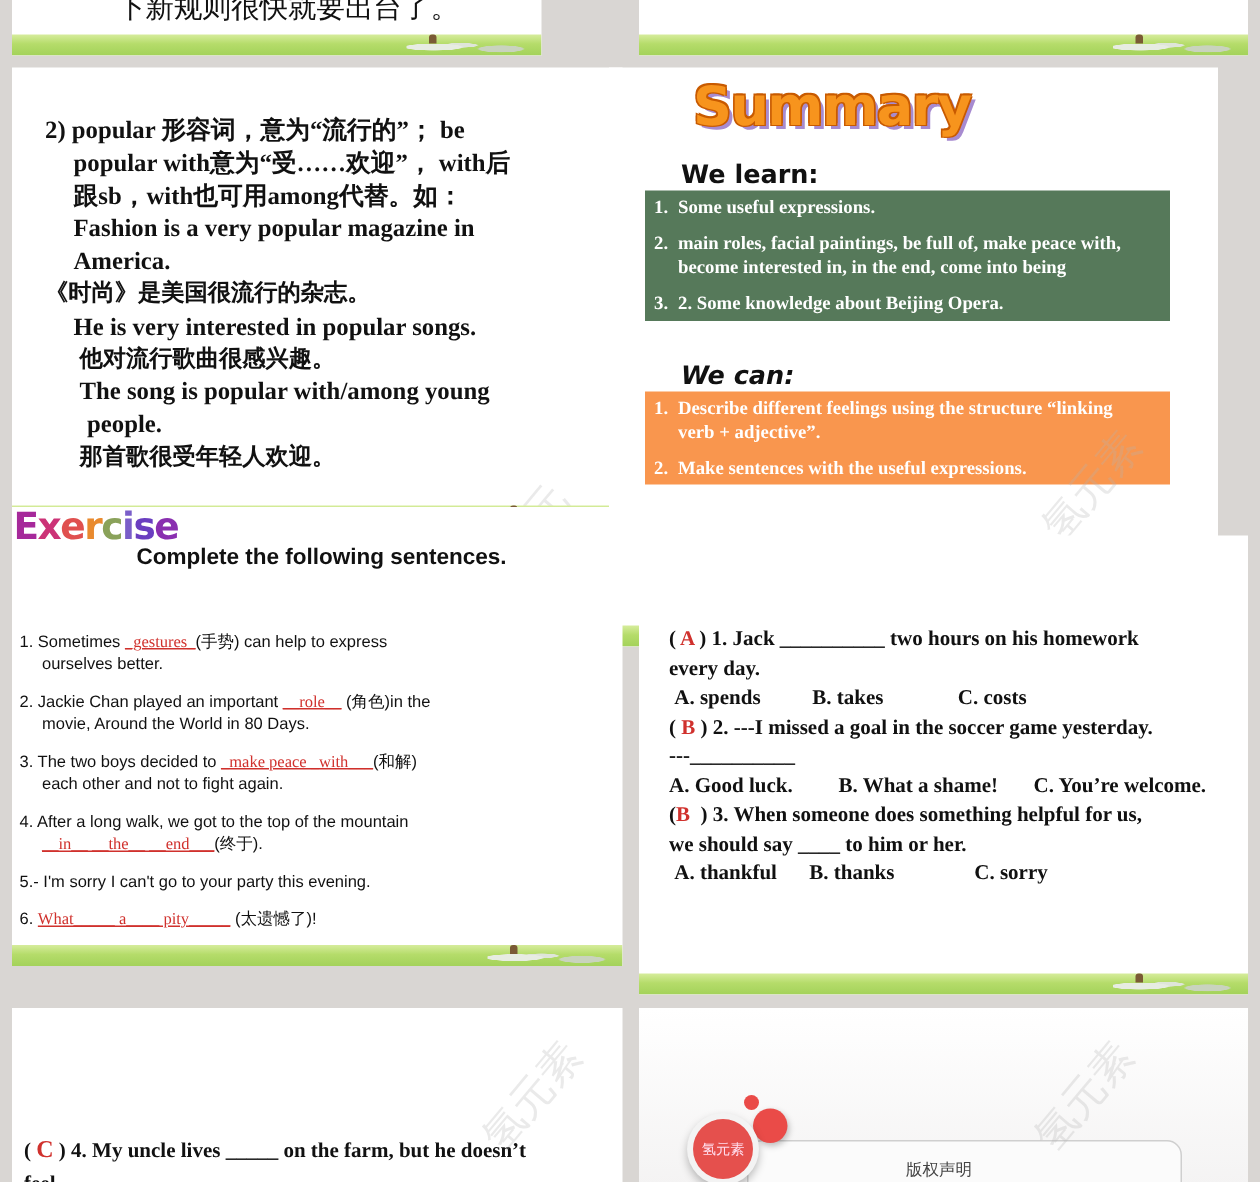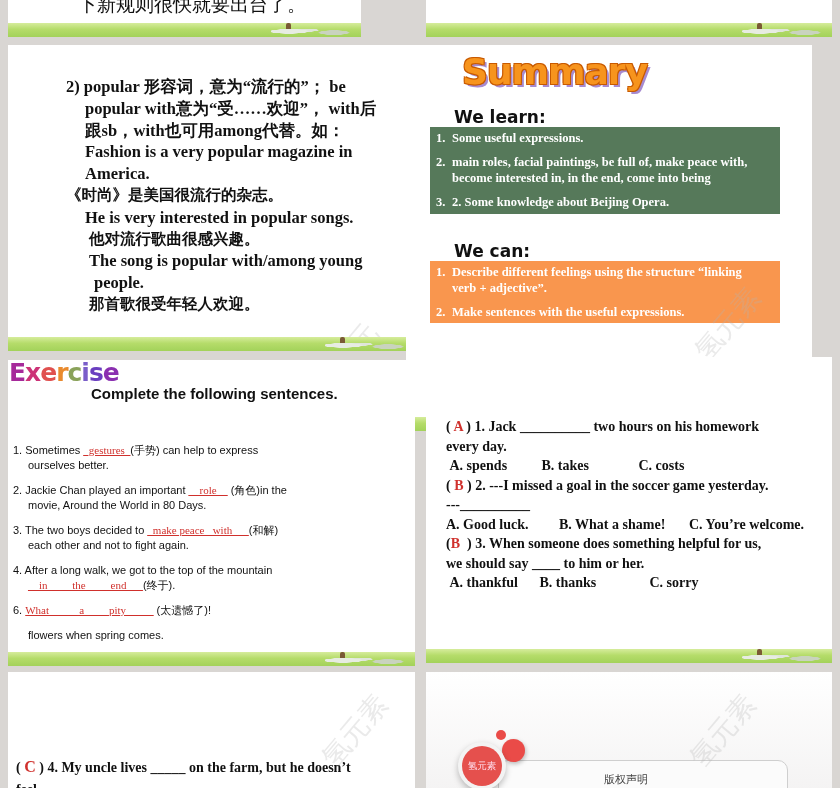--- a/index.html
+++ b/index.html
@@ -25,42 +25,42 @@
     font-size: 28px; transform: rotate(-50deg); pointer-events: none;
   }
   
   #s-top-left { left: 8px; top: 0; width: 353px; height: 37px; }
   #s-top-right { left: 426px; top: 0; width: 406px; height: 37px; }
   .top-text { position: absolute; left: 70px; top: -8px; font-family: "DejaVu Sans", sans-serif; font-size: 19px; }
 
   
   #s-popular { left: 8px; top: 45px; width: 407px; height: 306px; }
   .pop-body { position: absolute; left: 22px; top: 31px; font-weight: bold; font-size: 16.5px; line-height: 21.8px; }
-  .pop-body .l { white-space: nowrap; margin-left: 36px; }
+  .pop-body .l { white-space: nowrap; }
   .pop-body .cn { font-family: "DejaVu Sans", sans-serif; font-weight: bold; font-size: 15.5px; }
   .ind1 { padding-left: 19px; }
   .ind2 { padding-left: 23px; }
   .ind3 { padding-left: 28px; }
 
   
   #s-summary { left: 406px; top: 45px; width: 406px; height: 386px; }
   .summary-title {
     position: absolute; left: 56px; top: 6px; font-family: "DejaVu Sans", sans-serif; font-weight: bold;
     font-size: 36px; color: #f7941d; letter-spacing: -1px;
     text-shadow: -1px -1px 0 #c85a00, 1px -1px 0 #c85a00, -1px 1px 0 #c85a00, 1px 1px 0 #c85a00, 3px 3px 0 #a78bd0;
   }
   .we-head { position: absolute; left: 48px; font-family: "DejaVu Sans", sans-serif; font-weight: bold; font-size: 17px; color: #111; }
   .box { position: absolute; left: 24px; width: 350px; color: #fff; font-weight: bold; font-size: 12.5px; line-height: 16px; padding: 3px 6px; }
   .box.green { background: #56795a; top: 82px; height: 87px; }
   .box.orange { background: #f9964e; top: 216px; height: 62px; }
   .box .item { display: flex; margin-bottom: 8px; white-space: nowrap; }
   .box .item .n { width: 16px; flex: none; }
 
   
-  #s-exercise { left: 8px; top: 360px; width: 407px; height: 306px; }
+  #s-exercise { left: 8px; top: 338px; width: 407px; height: 306px; }
   .ex-title { position: absolute; left: 1px; top: -2px; font-family: "DejaVu Sans", sans-serif; font-weight: bold; font-size: 25px; letter-spacing: -1px; }
   .ex-title span:nth-child(1){color:#a6299a}
   .ex-title span:nth-child(2){color:#cc3377}
   .ex-title span:nth-child(3){color:#e0504f}
   .ex-title span:nth-child(4){color:#e98a2e}
   .ex-title span:nth-child(5){color:#8aa25a}
   .ex-title span:nth-child(6){color:#7a5ec9}
   .ex-title span:nth-child(7){color:#6a3ec0}
   .ex-title span:nth-child(8){color:#8a2fb0}
   .ex-sub { position: absolute; left: 83px; top: 25px; font-family: "Liberation Sans", sans-serif; font-weight: bold; font-size: 15px; }
@@ -135,21 +135,21 @@
           <div>become interested in, in the end, come into being</div>
         </div>
     </div>
     <div class="item">
       <span class="n">3.</span>
       <div>
           <div>2. Some knowledge about Beijing Opera.</div>
         </div>
     </div>
   </div>
-  <div class="we-head" style="top:196px;">We can:</div>
+  <div class="we-head" style="top:196px;font-style:italic;">We can:</div>
   <div class="box orange">
     <div class="item">
       <span class="n">1.</span>
       <div>
           <div>Describe different feelings using the structure “linking</div>
           <div>verb + adjective”.</div>
         </div>
     </div>
     <div class="item">
       <span class="n">2.</span>
@@ -176,20 +176,23 @@
       <div><span>2. Jackie Chan played an important </span><span class="ans">__role__</span><span> (角色)in the</span></div>
       <div class="cont">movie, Around the World in 80 Days.</div>
     </div>
     <div class="ex-item">
       <div><span>3. The two boys decided  to </span><span class="ans">_make peace _with___</span><span>(和解)</span></div>
       <div class="cont">each other and not to fight again.</div>
     </div>
     <div class="ex-item">
       <div>4. After a long walk, we got to the top of the mountain</div>
       <div class="cont"><span class="ans">__in__ __the__ __end___</span><span>(终于).</span></div>
+    </div>
+    <div class="ex-item">
+      <div>5.- I'm sorry I can't go to your party this evening.</div>
     </div>
     <div class="ex-item">
       <div><span>6.   </span><span class="ans">What_____ a____ pity_____</span><span> (太遗憾了)!</span></div>
     </div>
     <div class="ex-item">
       <div class="cont">flowers when spring comes.</div>
     </div>
   </div>
   <div class="grass"></div>
 </div>

